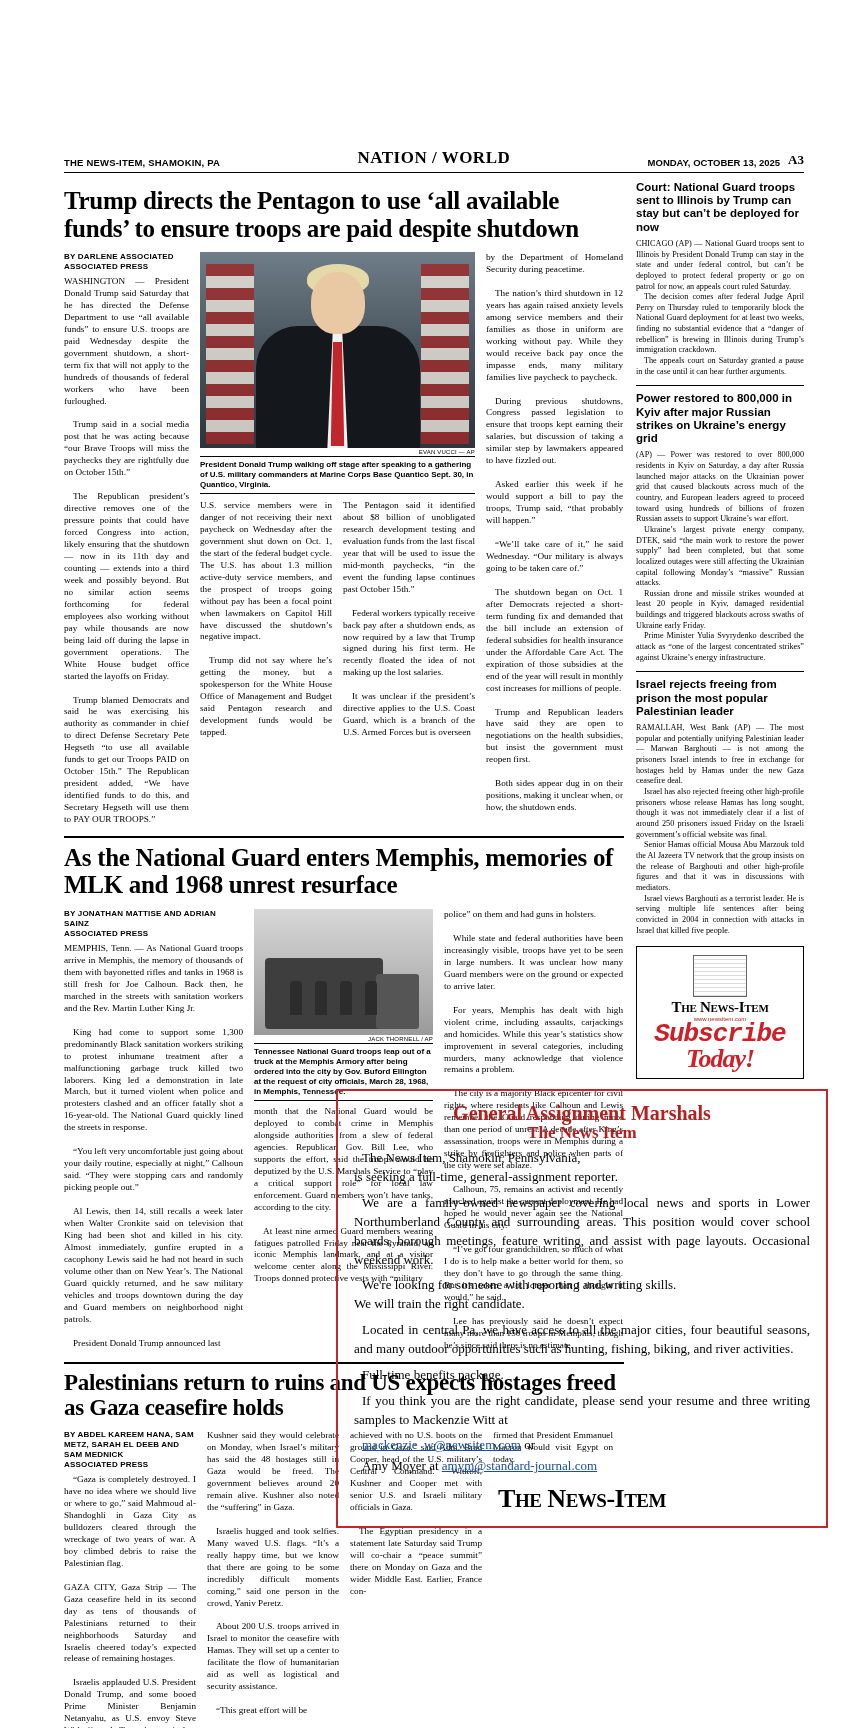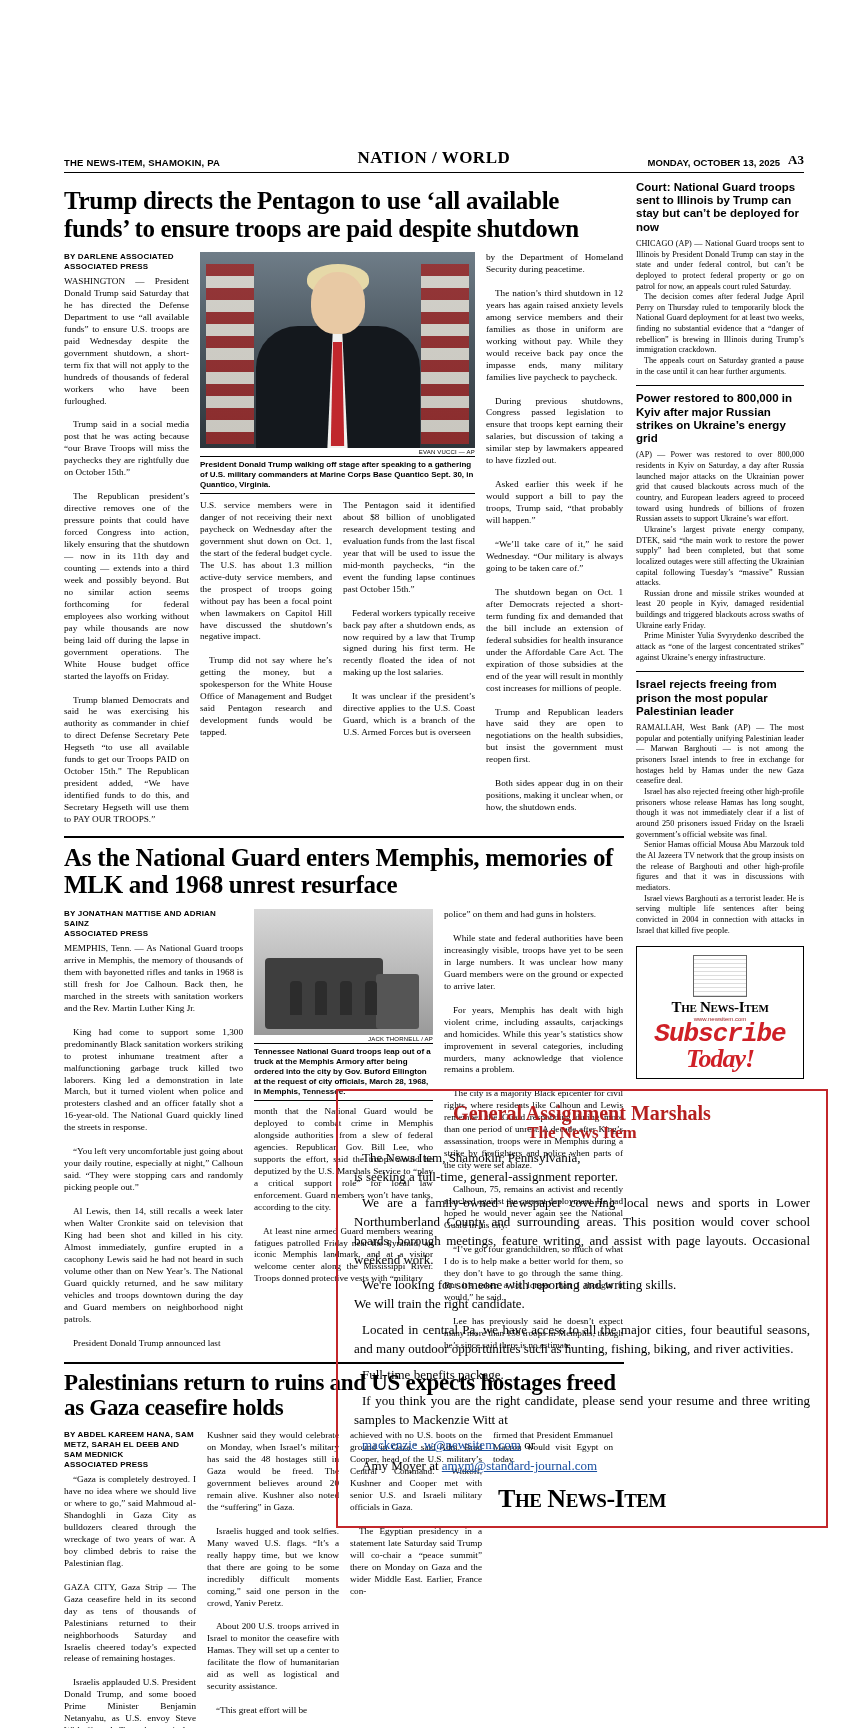--- a/index.html
+++ b/index.html
@@ -221,21 +221,21 @@
         <p class="first">CHICAGO (AP) — National Guard troops sent to Illinois by President Donald Trump can stay in the state and under federal control, but can’t be deployed to protect federal property or go on patrol for now, an appeals court ruled Saturday.</p>
         <p>The decision comes after federal Judge April Perry on Thursday ruled to temporarily block the National Guard deployment for at least two weeks, finding no substantial evidence that a “danger of rebellion” is brewing in Illinois during Trump’s immigration crackdown.</p>
         <p>The appeals court on Saturday granted a pause in the case until it can hear further arguments.</p>
       </div>
 
       <div class="sep"></div>
 
       <div>
         <div class="rail-head">Power restored to 800,000 in Kyiv after major Russian strikes on Ukraine’s energy grid</div>
         <p class="first">(AP) — Power was restored to over 800,000 residents in Kyiv on Saturday, a day after Russia launched major attacks on the Ukrainian power grid that caused blackouts across much of the country, and European leaders agreed to proceed toward using hundreds of billions of frozen Russian assets to support Ukraine’s war effort.</p>
-        <p>Ukraine’s largest private energy company, DTEK, said “the main work to restore the power supply” had been completed, but that some localized outages were still affecting the Ukrainian capital following Tuesday’s “massive” Russian attacks.</p>
+        <p>Ukraine’s largest private energy company, DTEK, said “the main work to restore the power supply” had been completed, but that some localized outages were still affecting the Ukrainian capital following Monday’s “massive” Russian attacks.</p>
         <p>Russian drone and missile strikes wounded at least 20 people in Kyiv, damaged residential buildings and triggered blackouts across swaths of Ukraine early Friday.</p>
         <p>Prime Minister Yulia Svyrydenko described the attack as “one of the largest concentrated strikes” against Ukraine’s energy infrastructure.</p>
       </div>
 
       <div class="sep"></div>
 
       <div>
         <div class="rail-head">Israel rejects freeing from prison the most popular Palestinian leader</div>
         <p class="first">RAMALLAH, West Bank (AP) — The most popular and potentially unifying Palestinian leader — Marwan Barghouti — is not among the prisoners Israel intends to free in exchange for hostages held by Hamas under the new Gaza ceasefire deal.</p>
         <p>Israel has also rejected freeing other high-profile prisoners whose release Hamas has long sought, though it was not immediately clear if a list of around 250 prisoners issued Friday on the Israeli government’s official website was final.</p>

